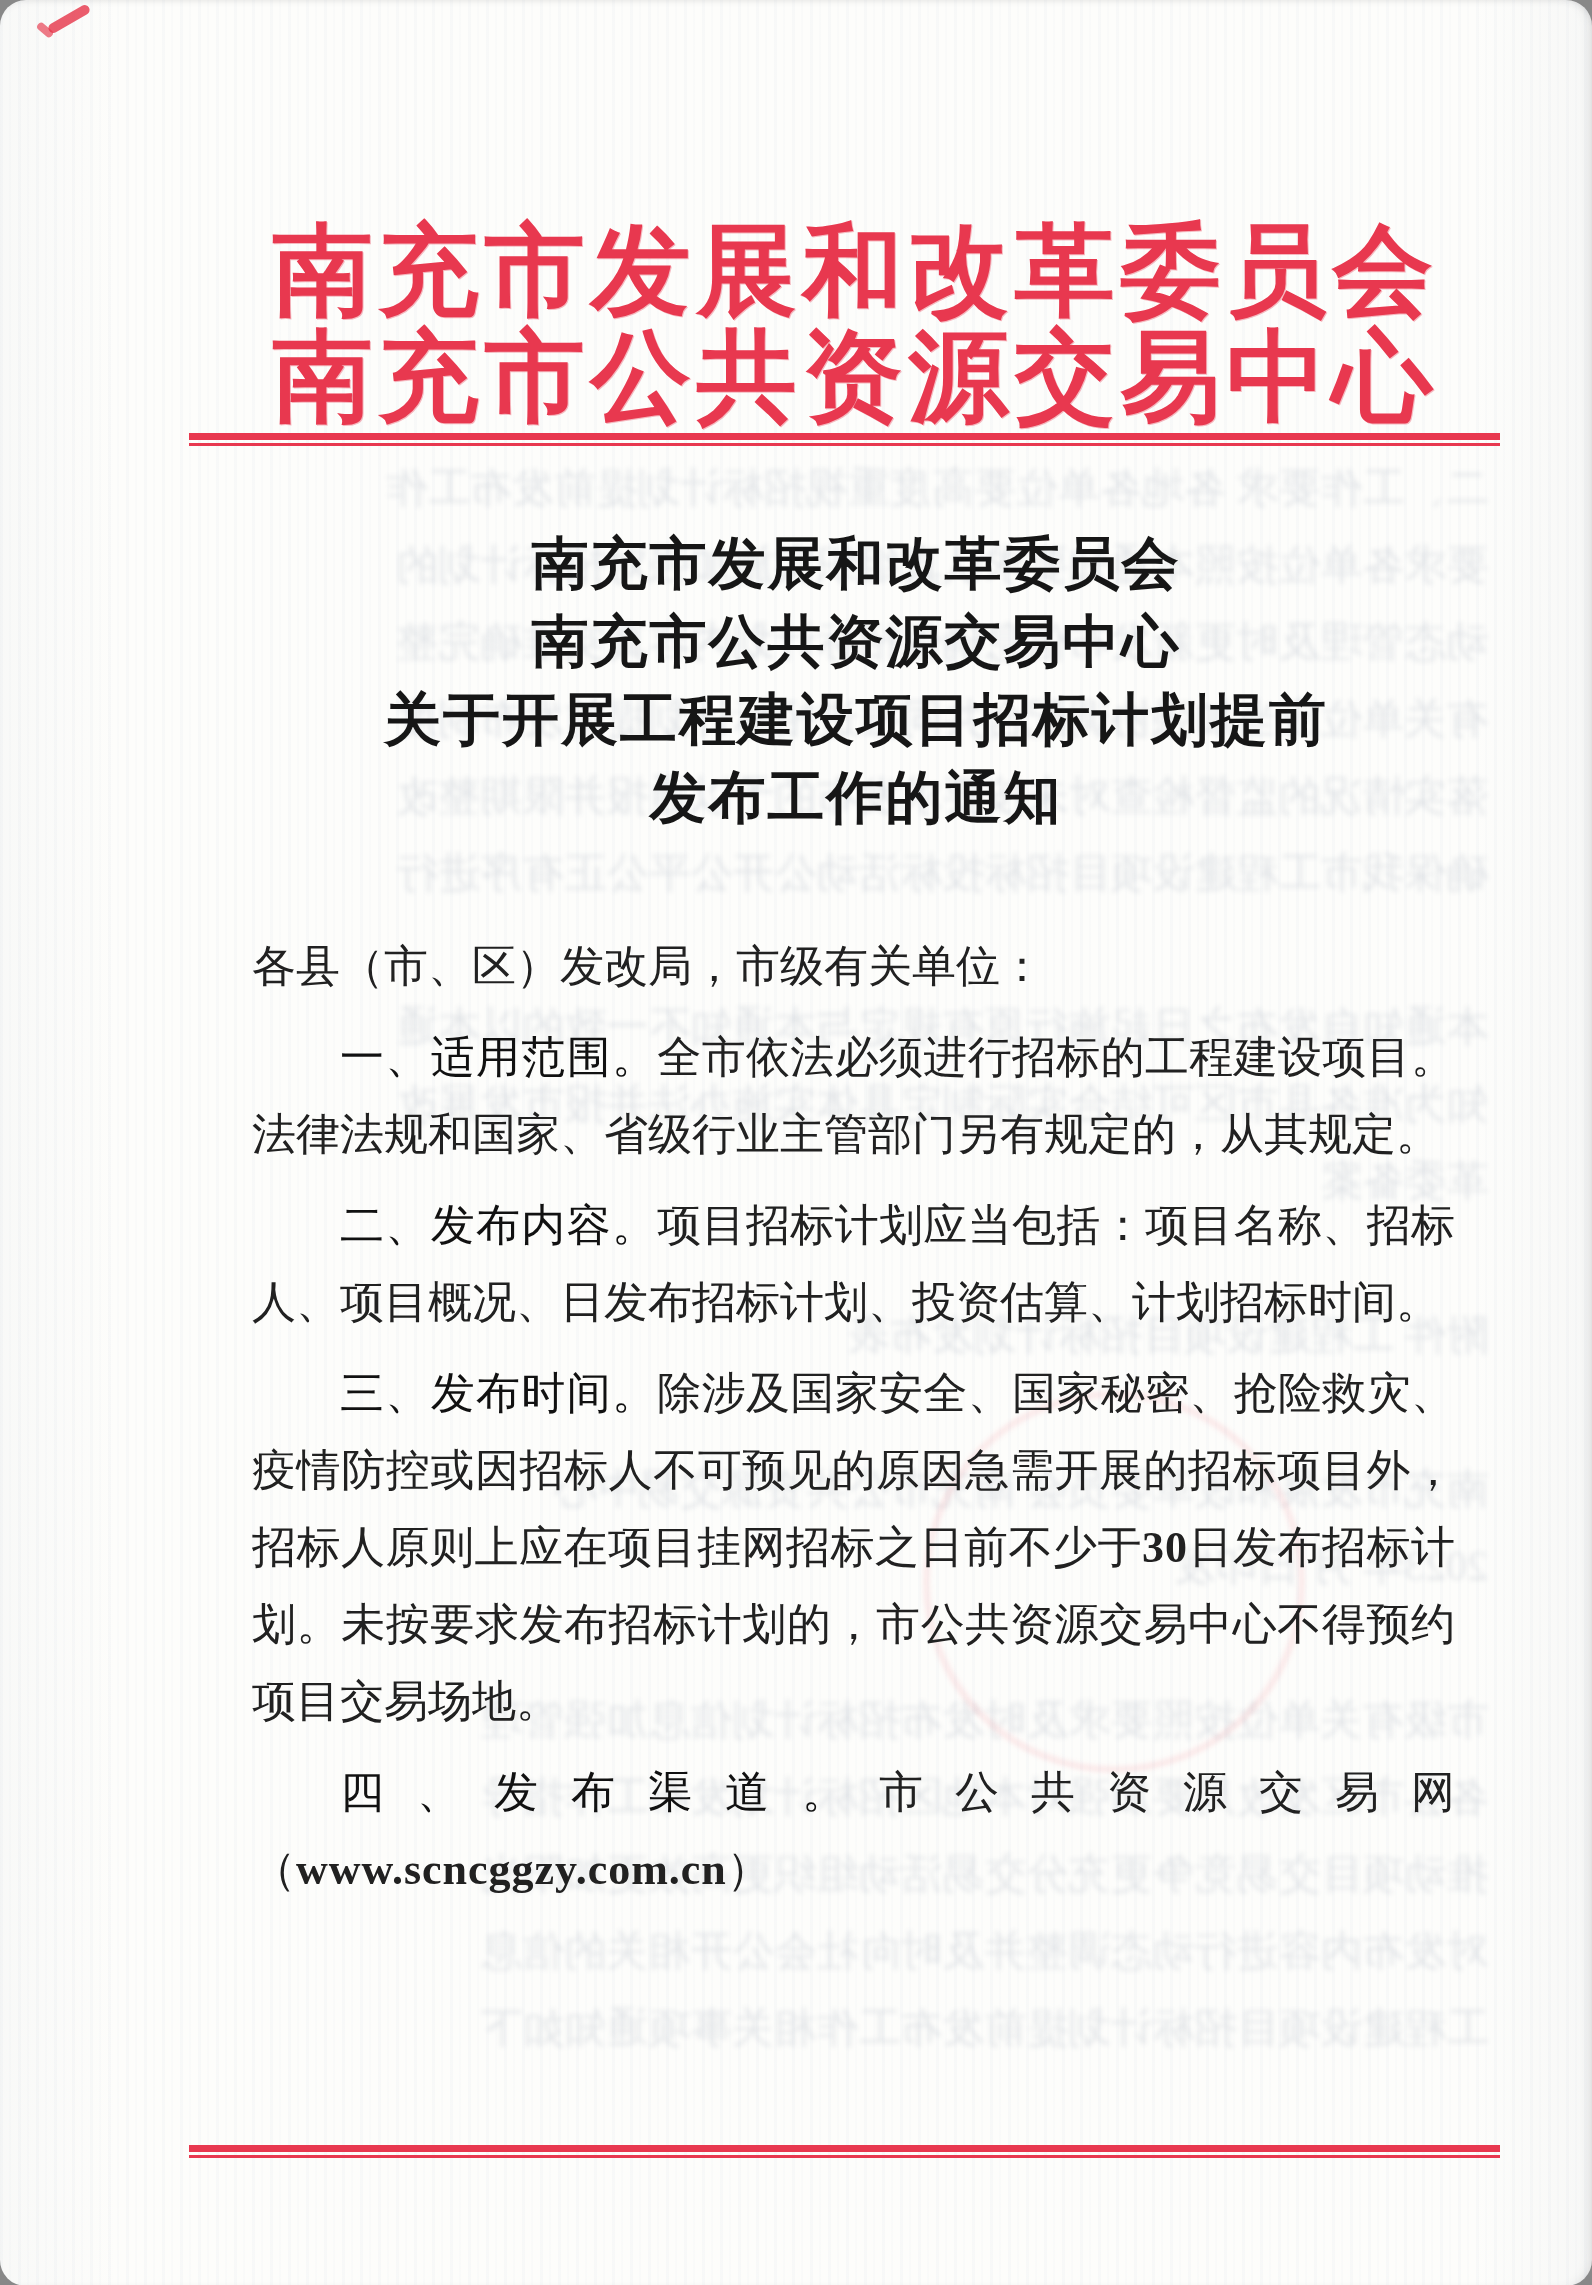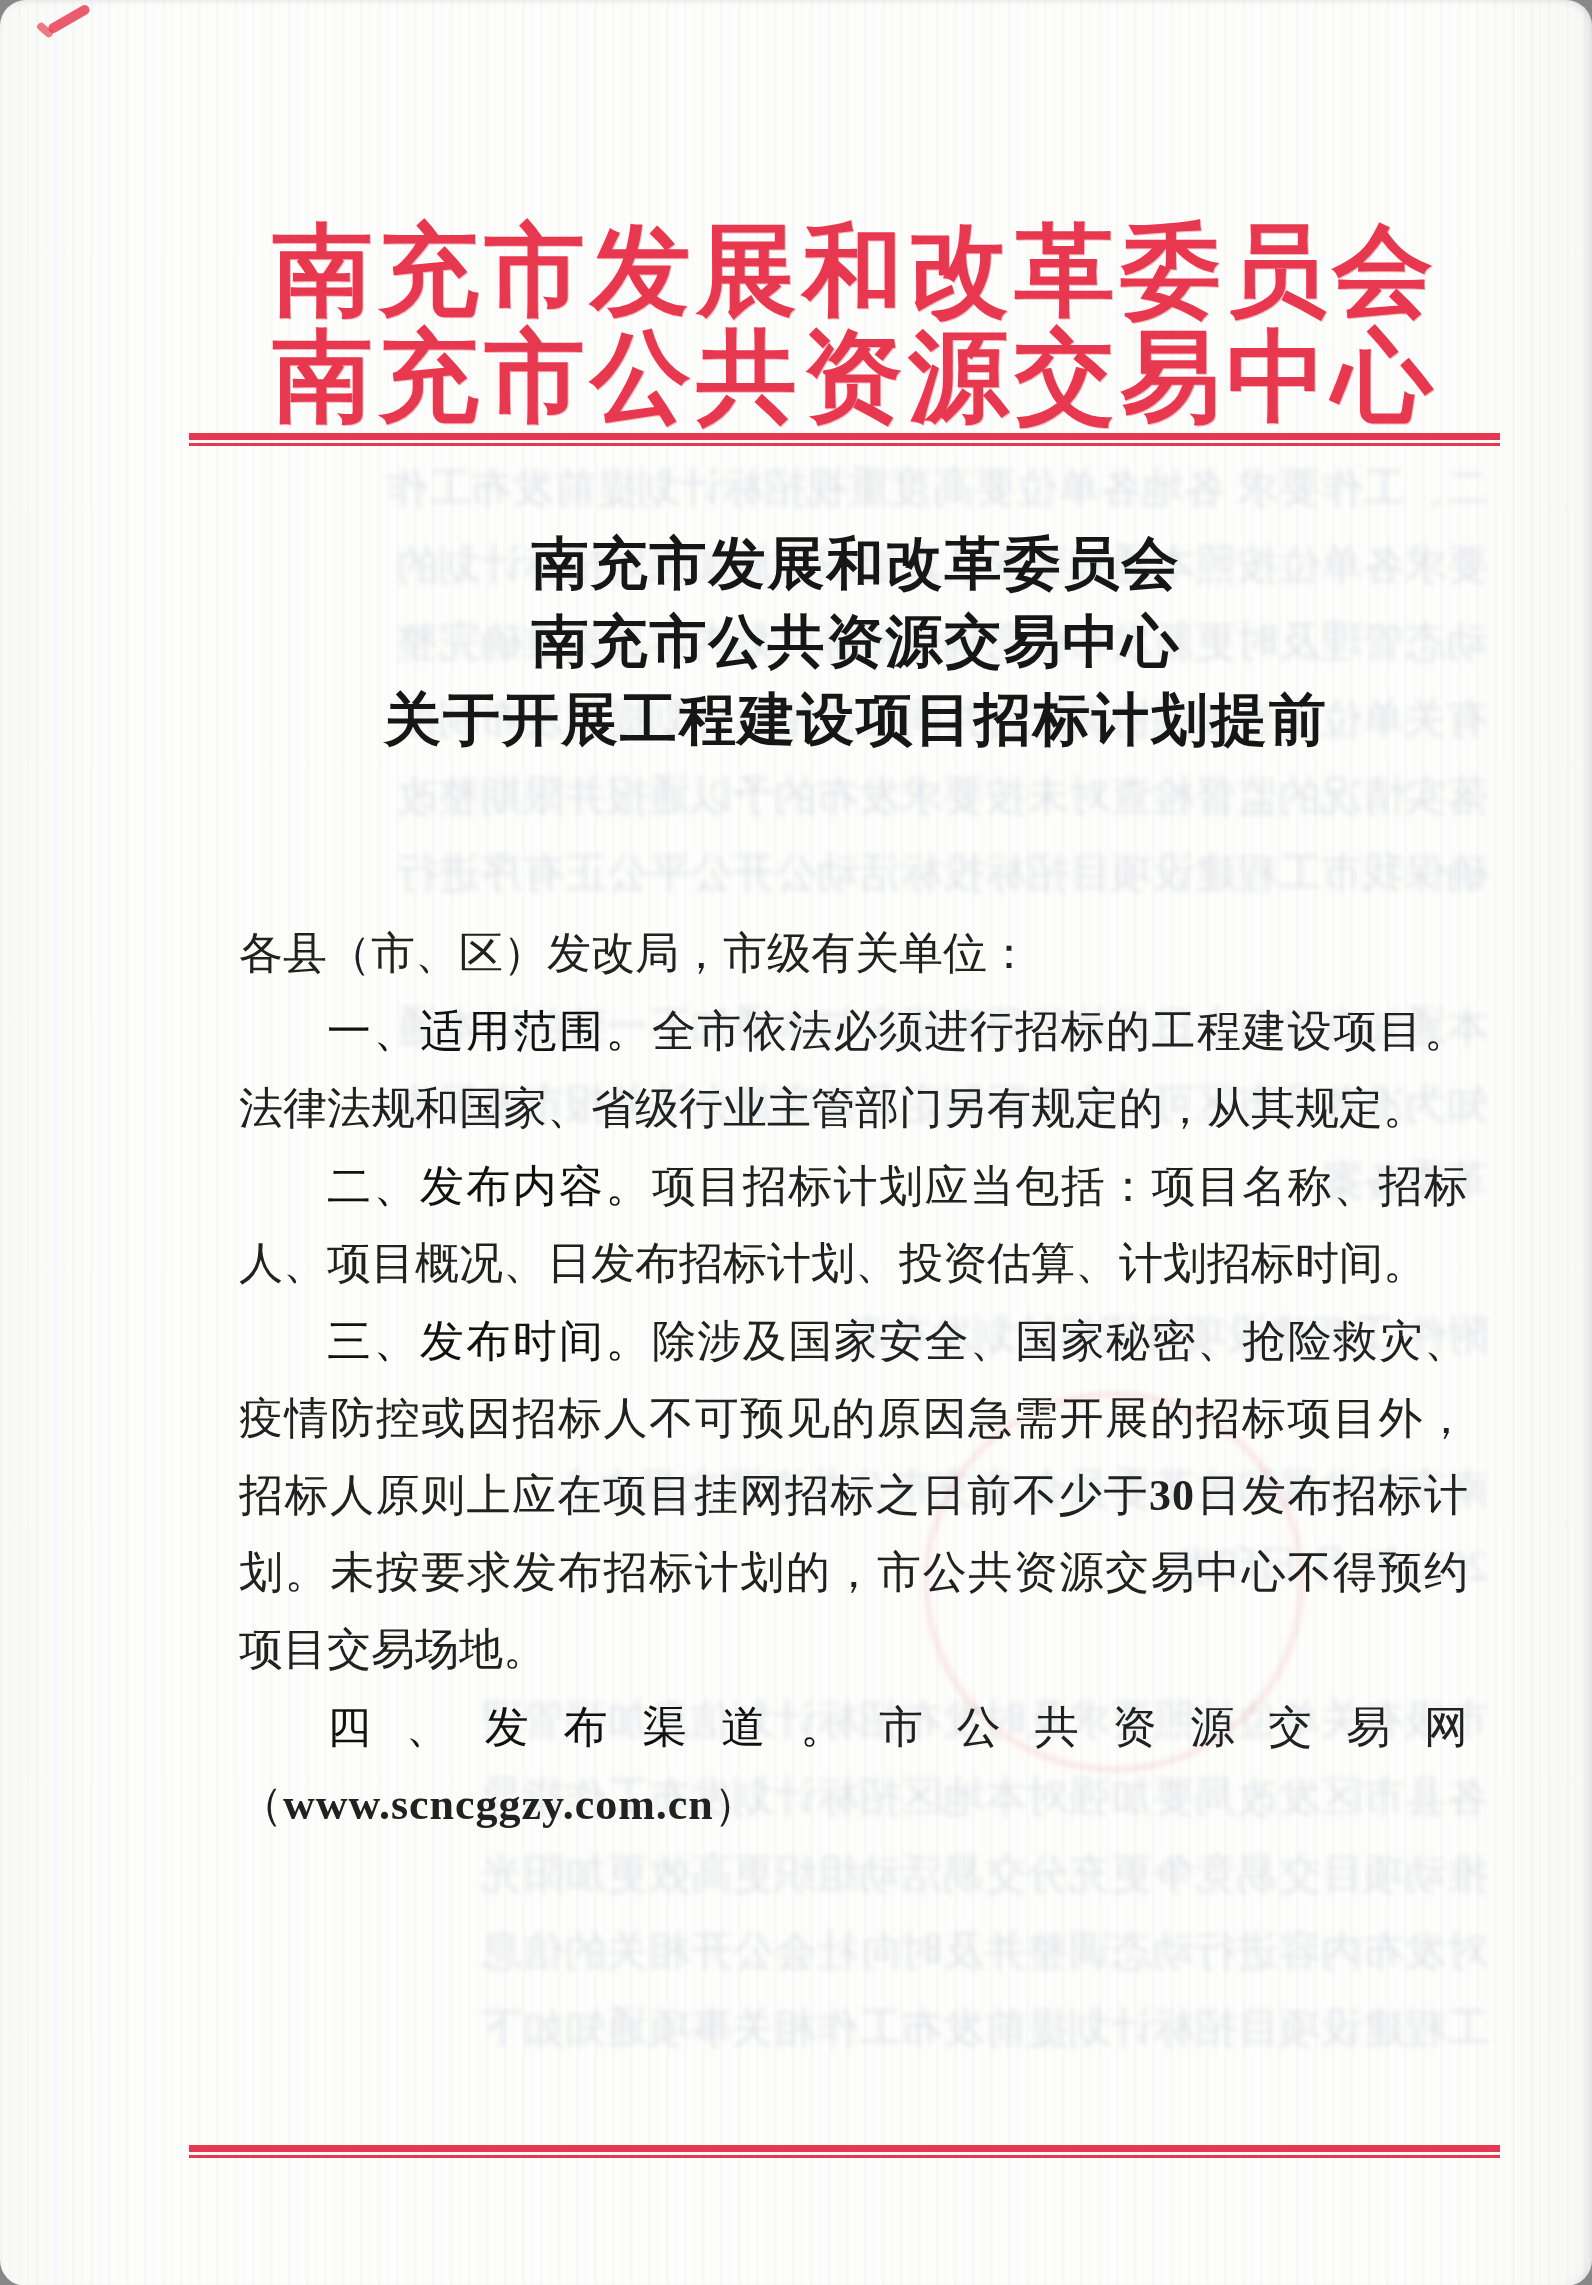--- a/index.html
+++ b/index.html
@@ -66,21 +66,21 @@
     text-align:center;color:#161616;
     font-weight:700;font-size:57px;line-height:78px;letter-spacing:2px;
   }
   .doc-title div{white-space:nowrap;}
 
   .body-text{
     position:absolute;top:915px;left:239px;width:1229px;
     font-size:44px;line-height:77px;color:#212121;
     text-align:justify;
   }
-  .body-text p{margin:0;padding:0;}
+  .body-text p{margin:13px;padding:0;}
   .indent{text-indent:88px;}
   .sec-head{
     font-family:"DejaVu Sans","Liberation Sans",sans-serif;
     font-weight:400;color:#111;letter-spacing:1px;
   }
   .latin-bold{font-weight:700;letter-spacing:1px;}
 </style>
 </head>
 <body>
 
@@ -122,20 +122,21 @@
   <div class="rule rule-top">
     <div class="bar-thick"></div>
     <div class="bar-gap"></div>
     <div class="bar-thin"></div>
   </div>
 
   <div class="doc-title">
     <div>南充市发展和改革委员会</div>
     <div>南充市公共资源交易中心</div>
     <div>关于开展工程建设项目招标计划提前</div>
+    <div>发布工作的通知</div>
   </div>
 
   <main class="body-text">
 
     <p class="salutation">各县（市、区）发改局，市级有关单位：</p>
 
 
     <p class="indent">
       <span class="sec-head">一、适用范围。</span><span>全市依法必须进行招标的工程建设项目。法律法规和国家、省级行业主管部门另有规定的，从其规定。</span>
     </p>

